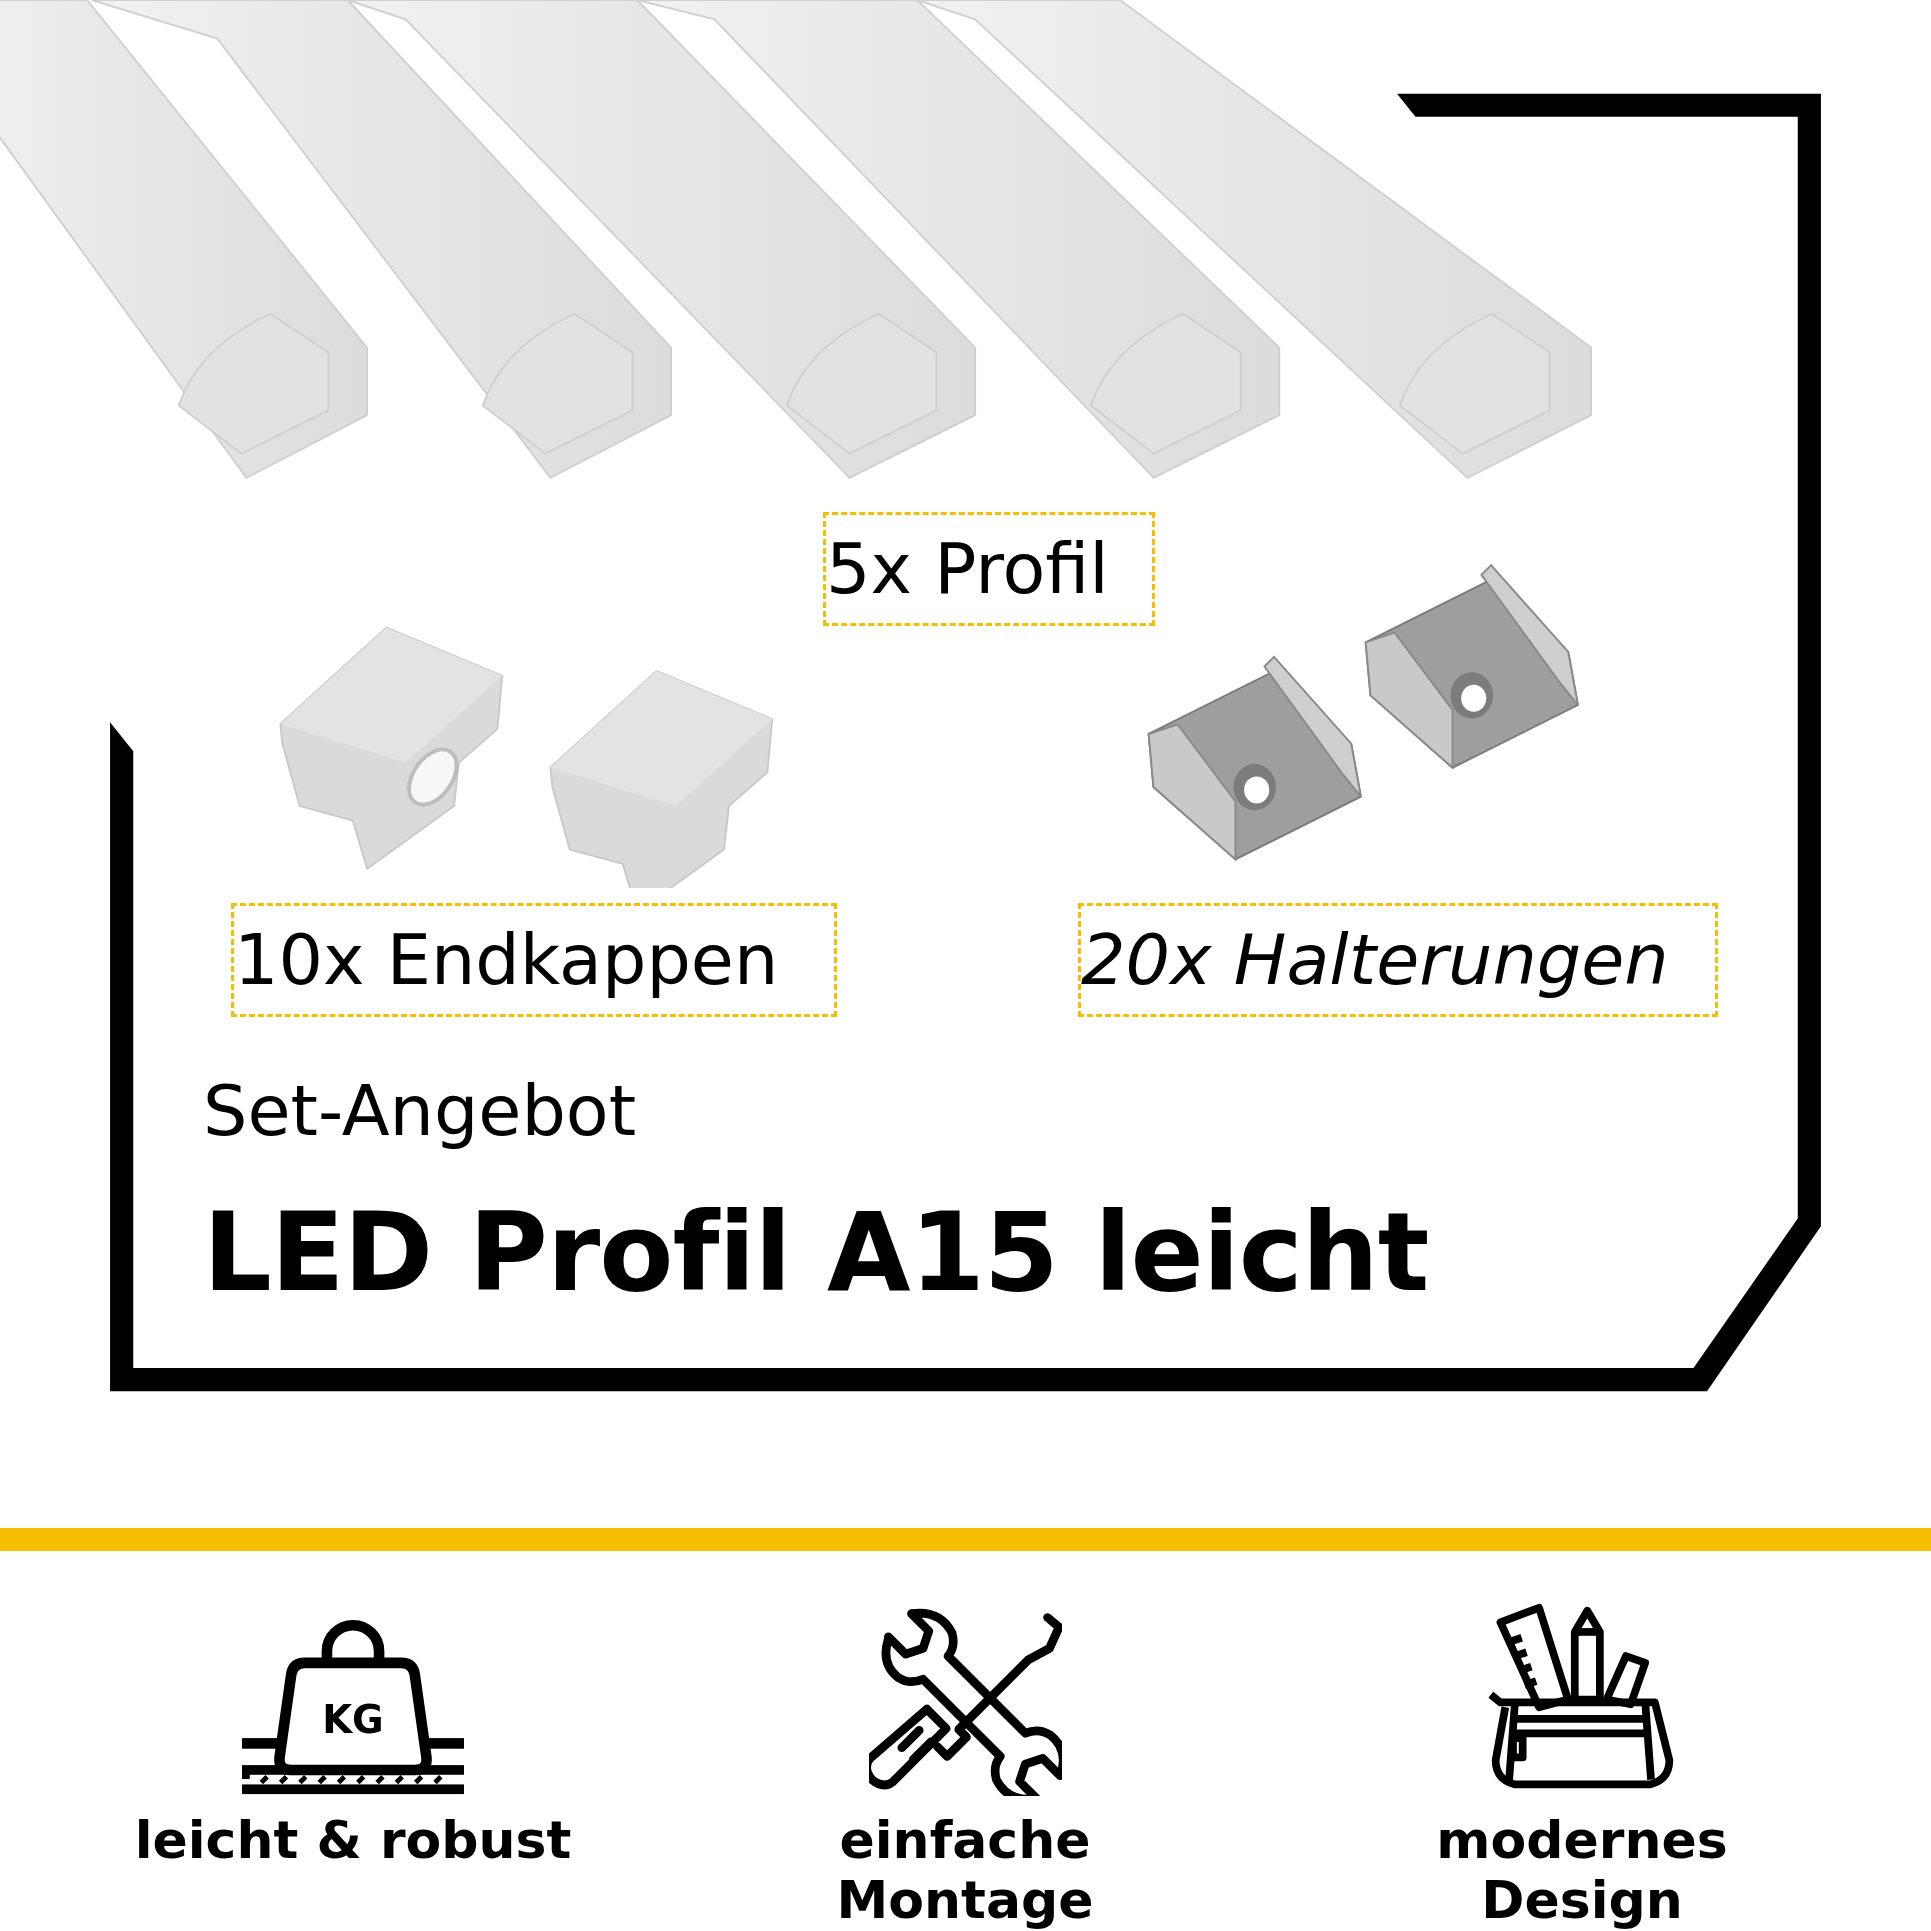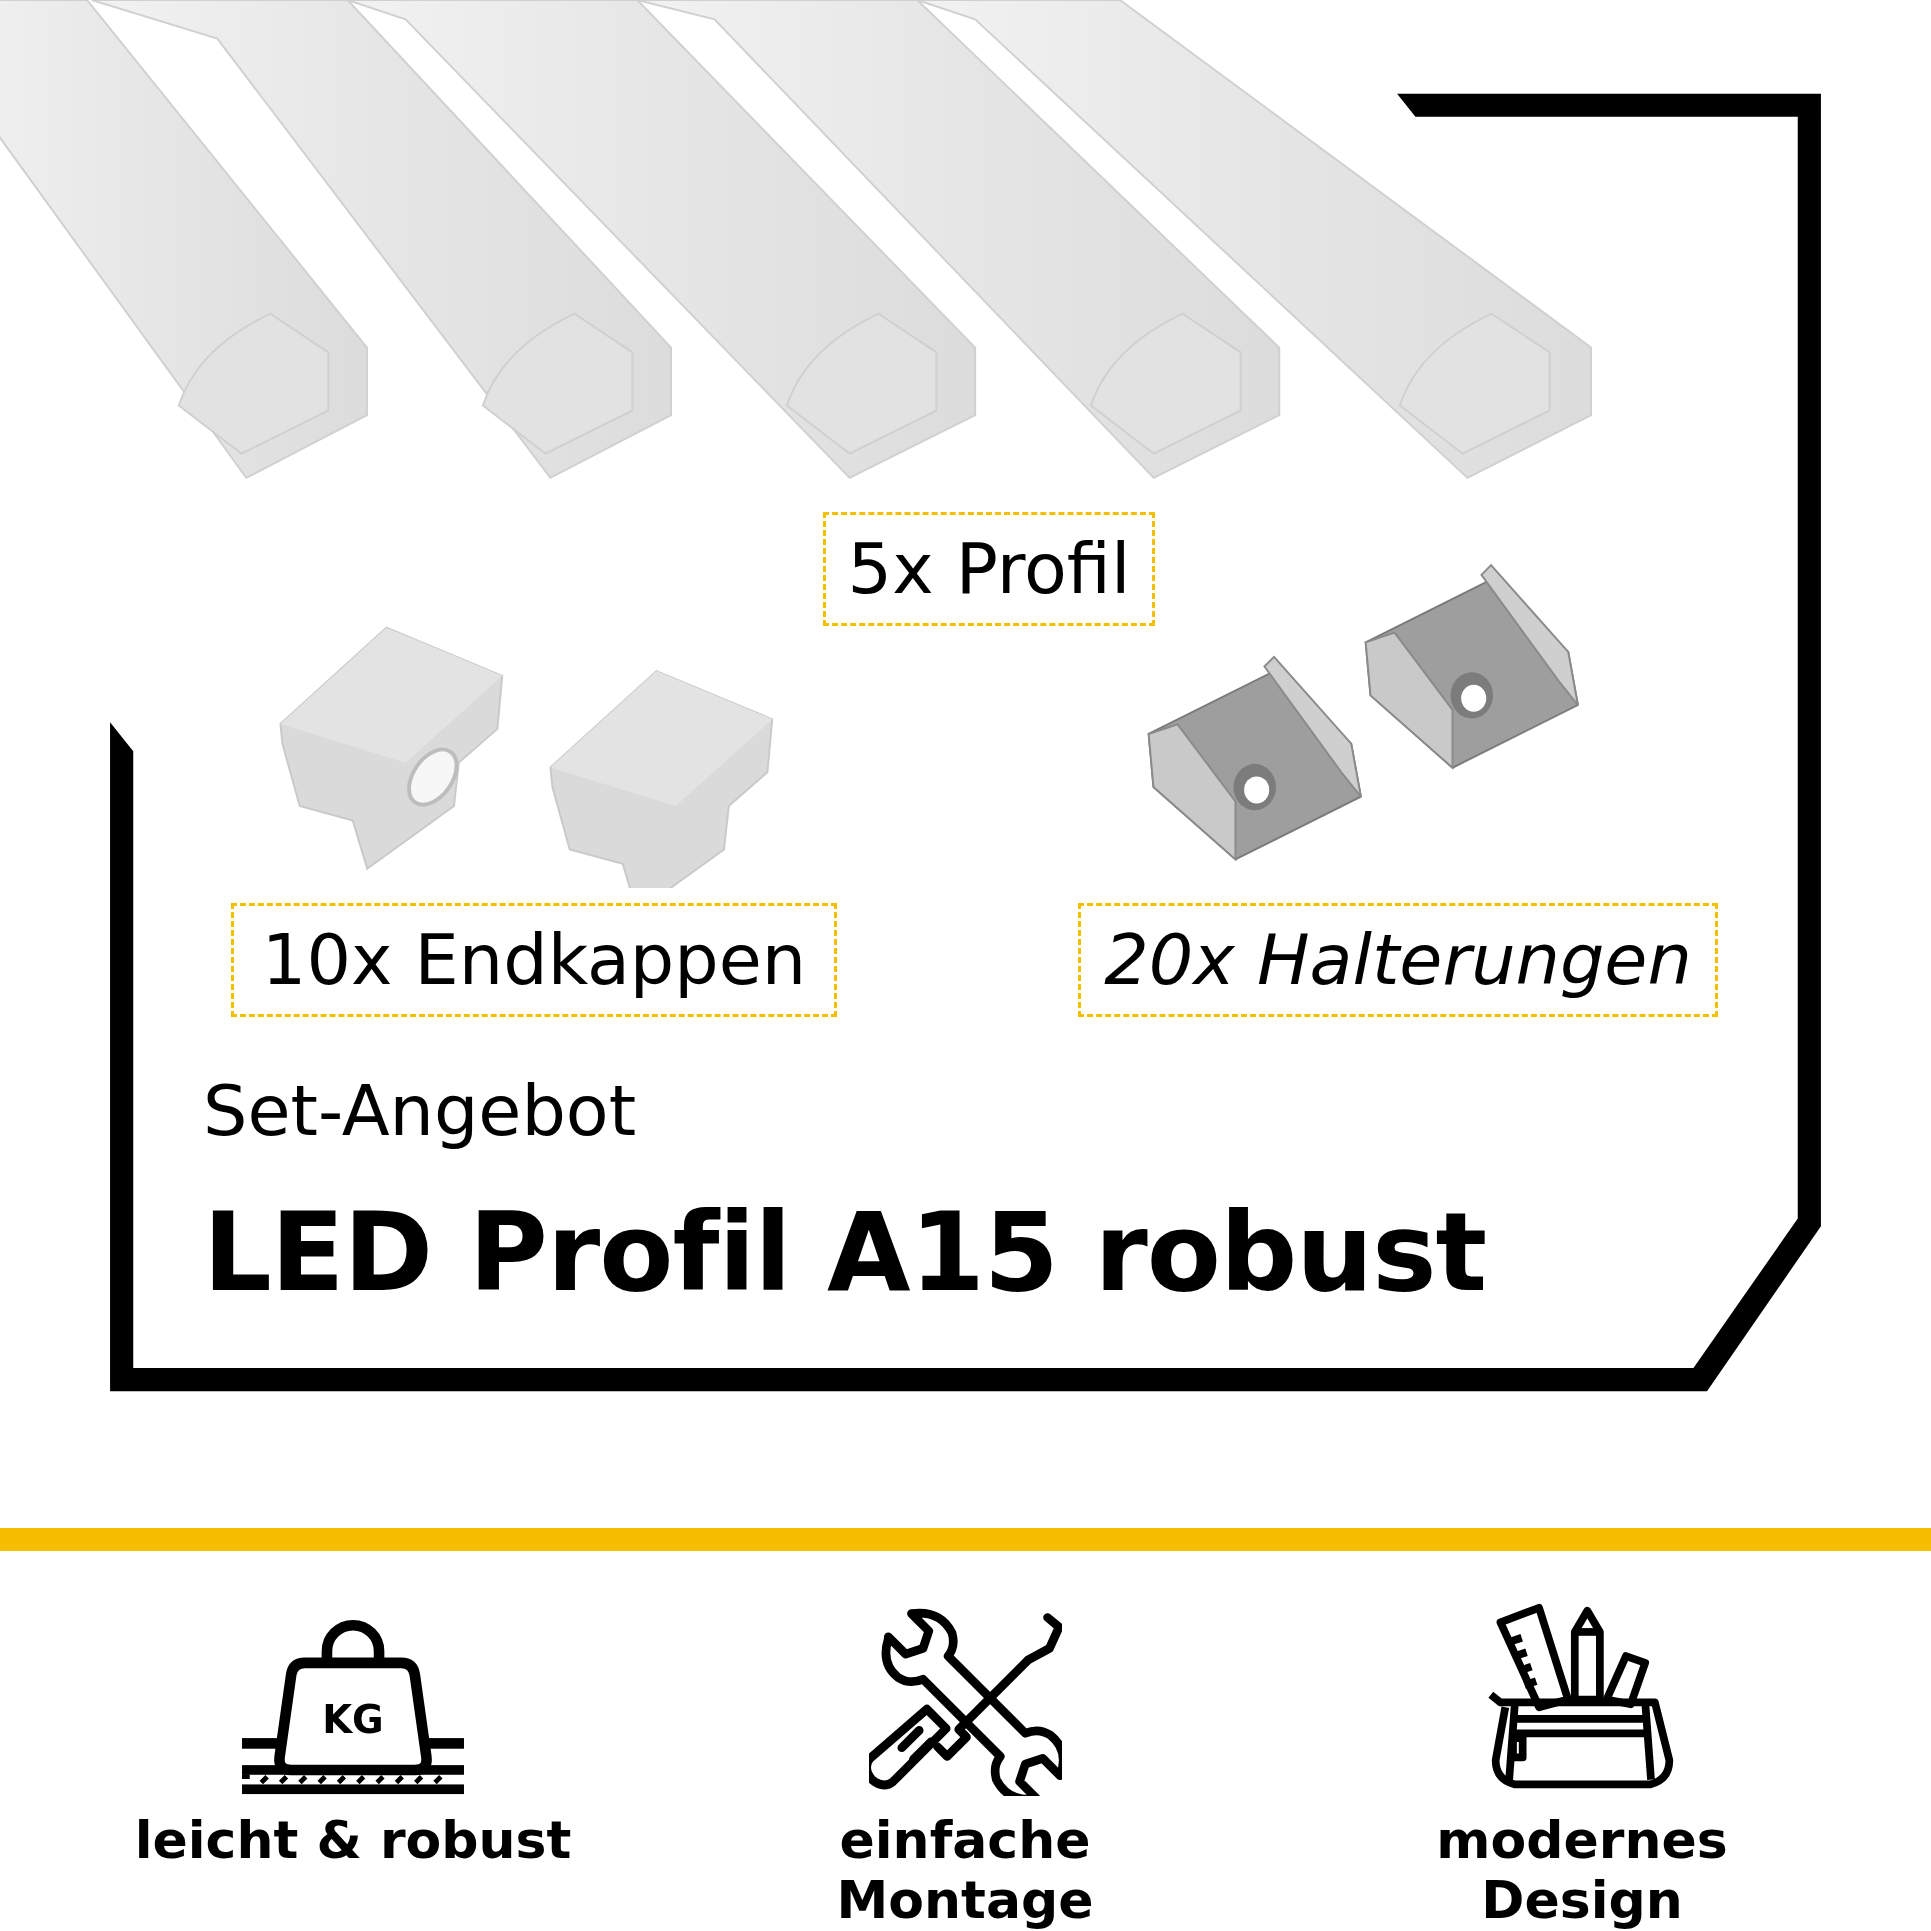--- a/index.html
+++ b/index.html
@@ -1,21 +1,21 @@
 <!DOCTYPE html>
 <html><head>
 <meta charset="utf-8">
 <style>
   html, body { margin: 0; padding: 0; background: #ffffff; }
   body { width: 1931px; height: 1931px; position: relative; overflow: hidden; font-family: "DejaVu Sans", "Liberation Sans", sans-serif; color: #000; }
   #frame { position: absolute; left: 0; top: 0; width: 1931px; height: 1931px; }
   #profiles { position: absolute; left: 0; top: 0; width: 1931px; height: 502px; }
   .label-box {
     position: absolute; border: 3.9px dashed #F5BF00; box-sizing: border-box;
-    display: flex; align-items: center; justify-content: center;
+    display: flex; align-items: center; 
     font-size: 70px; font-weight: 400; letter-spacing: 0px; color: #000;
     font-family: "DejaVu Sans", sans-serif;
   }
   .subtitle { position: absolute; left: 203px; top: 1070px; font-size: 70px; font-weight: 400; font-family: "DejaVu Sans", sans-serif; }
   .title { position: absolute; left: 203px; top: 1190px; font-size: 108px; font-weight: 700; font-family: "DejaVu Sans", sans-serif; letter-spacing: -1px; }
   .yellow-bar { position: absolute; left: 0; top: 1528px; width: 1931px; height: 23px; }
   .feature { position: absolute; top: 1603px; width: 502px; text-align: left; }
   .feature svg { display: block; margin: 0 auto; }
   .feature-label { position: absolute; top: 1810px; width: 502px; text-align: center; font-size: 52px; font-family: "DejaVu Sans", sans-serif; font-weight: 700; }
   .part { position: absolute; }
@@ -91,21 +91,21 @@
   <span>5x Profil</span>
 </div>
 <div class="label-box" style="left:231px; top:903px; width:606px; height:114px;">
   <span>10x Endkappen</span>
 </div>
 <div class="label-box" style="left:1078px; top:903px; width:640px; height:114px;font-style:italic;">
   <span>20x Halterungen</span>
 </div>
 
 <div class="subtitle">Set-Angebot</div>
-<div class="title">LED Profil A15 robust</div>
+<div class="title">LED Profil A15 leicht</div>
 
 <div class="yellow-bar" style="background:#F5BF00;"></div>
 
 <div class="feature" style="left:102px;">
   <svg width="222" height="193" viewBox="0 0 230 200">
     <path d="M88,62 v-12 a27,27 0 0 1 54,0 v12" fill="none" stroke="#000" stroke-width="11"></path>
     <path d="M65,62 h100 q12,0 14,12 l12,85 q2,14 -12,14 h-128 q-14,0 -12,-14 l12,-85 q2,-12 14,-12 z" fill="none" stroke="#000" stroke-width="11"></path>
     <text x="115" y="135" text-anchor="middle" font-family="DejaVu Sans, sans-serif" font-weight="700" font-size="40" fill="#000">KG</text>
     <rect x="0" y="140" width="45" height="11" fill="#000"></rect>
     <rect x="185" y="140" width="45" height="11" fill="#000"></rect>

